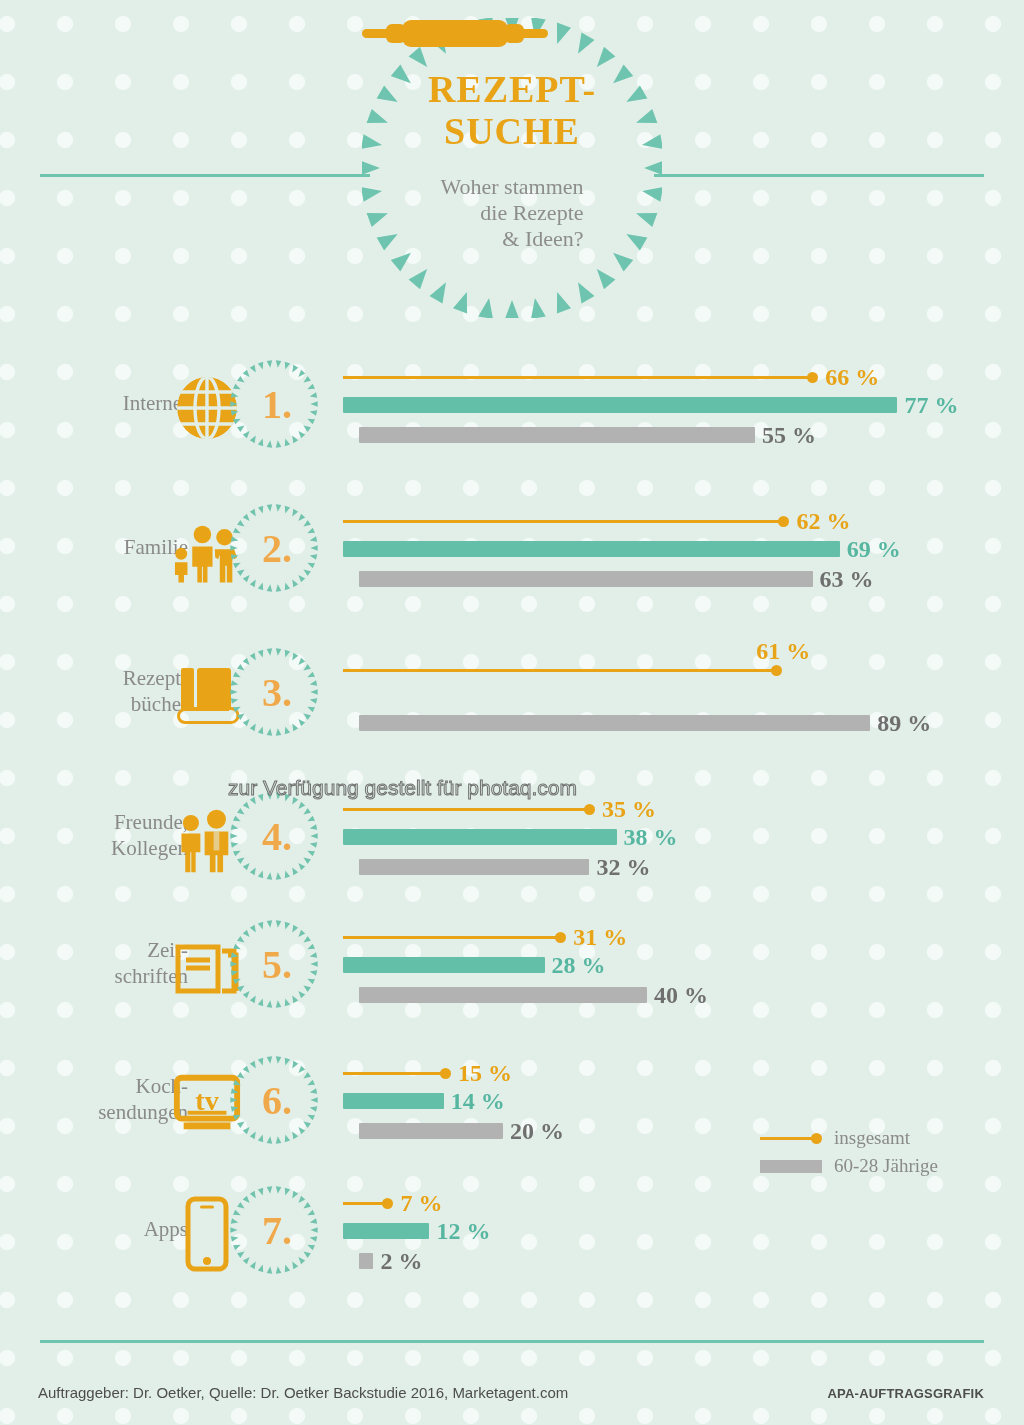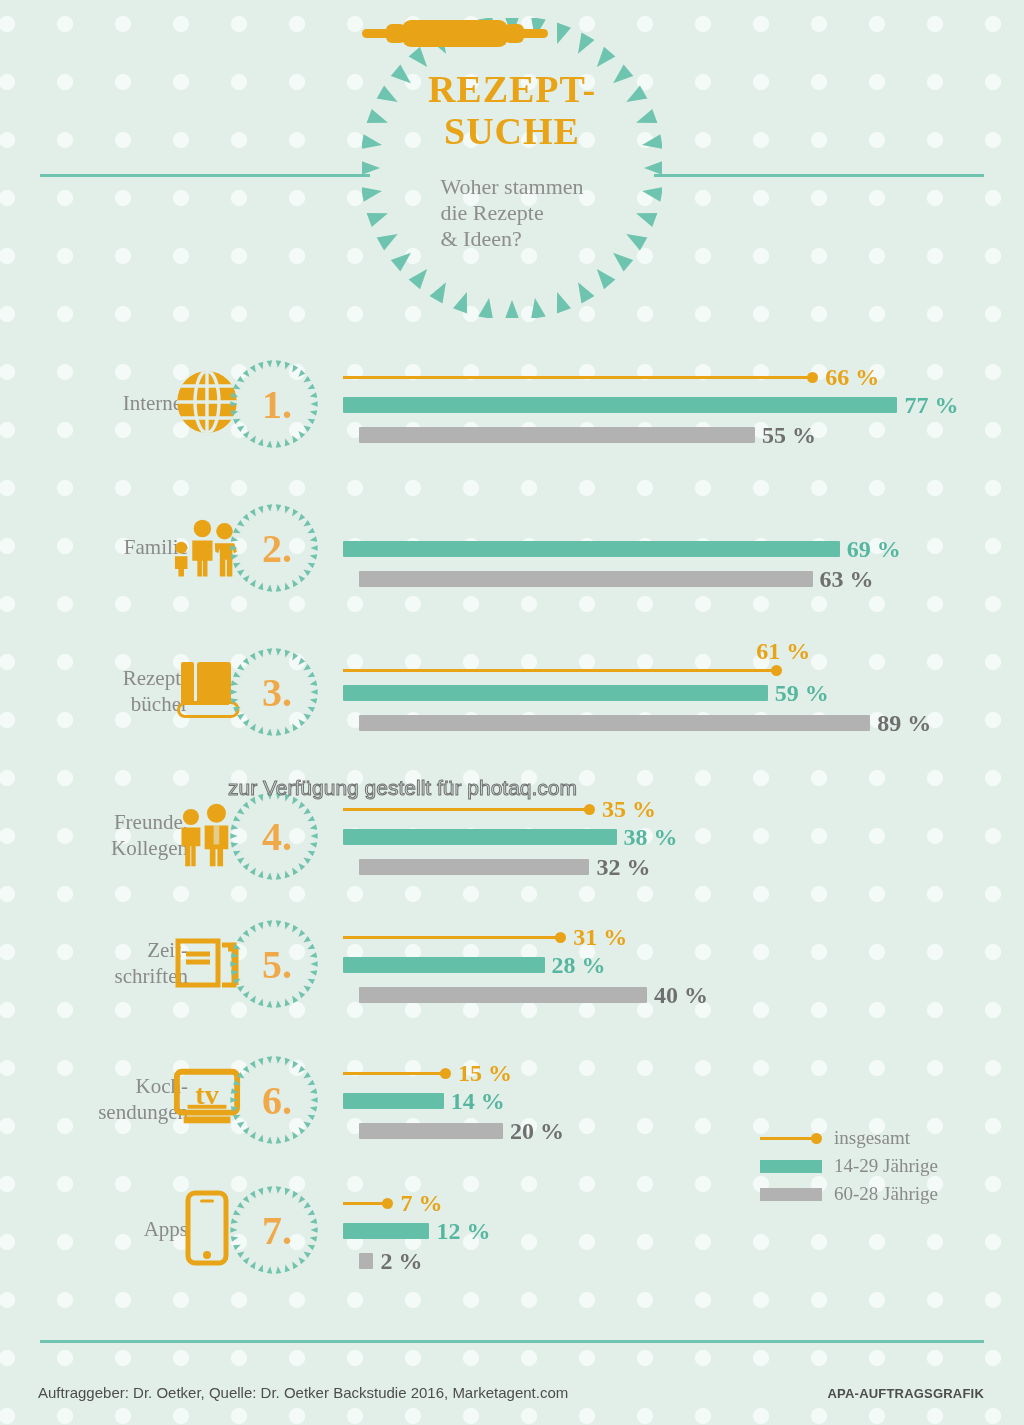--- a/index.html
+++ b/index.html
@@ -25,28 +25,28 @@
   .hline.right{right:40px;width:330px;}
 
   .badge{position:absolute;left:50%;transform:translateX(-50%);top:18px;width:300px;height:300px;}
   .badge svg{position:absolute;left:0;top:0;}
   .badge-inner{position:absolute;left:0;top:0;width:300px;height:300px;
     display:flex;flex-direction:column;align-items:center;justify-content:flex-start;padding-top:52px;box-sizing:border-box;}
   .bt1,.bt2{color:#e8a317;font-weight:bold;letter-spacing:1px;line-height:1.0;}
   .bt1{font-size:38px;}
   .bt2{font-size:38px;margin-top:4px;}
   .pin{margin:14px 0 10px 0;}
-  .bsub{color:#8d8d8d;font-size:22px;line-height:1.18;text-align:left;}
+  .bsub{color:#8d8d8d;font-size:22px;line-height:1.18;text-align:right;}
 
   
   .row{position:absolute;left:0;width:1024px;height:128px;}
   .cat{position:absolute;left:40px;top:0;width:148px;height:128px;
        display:flex;align-items:center;justify-content:flex-end;
        color:#8a8a8a;font-size:21px;line-height:1.22;text-align:right;}
-  .iconwrap{position:absolute;left:172px;top:12px;width:70px;height:100px;display:flex;align-items:center;justify-content:center;}
+  .iconwrap{position:absolute;left:172px;top:18px;width:70px;height:100px;display:flex;align-items:center;justify-content:center;}
   .iconwrap svg{display:block;}
   .rankwrap{position:absolute;left:228px;top:16px;width:92px;height:96px;}
   .rankwrap .dots{position:absolute;left:0;top:0;}
   .rank{position:absolute;left:0;top:0;width:92px;height:96px;display:flex;align-items:center;justify-content:center;
         color:#f0a94a;font-weight:bold;font-size:40px;padding-left:6px;box-sizing:border-box;}
 
   
   .bars{position:absolute;left:343px;top:0;width:681px;height:128px;}
   .brow{position:absolute;left:0;height:26px;display:flex;align-items:center;}
   .brow.r1{top:24px;}
@@ -287,20 +287,27 @@
               <polygon points="-3.6,0 3.6,-2.8 3.6,2.8" transform="translate(46,48) rotate(300) translate(40,0)"></polygon>
               <polygon points="-3.6,0 3.6,-2.8 3.6,2.8" transform="translate(46,48) rotate(312) translate(40,0)"></polygon>
               <polygon points="-3.6,0 3.6,-2.8 3.6,2.8" transform="translate(46,48) rotate(324) translate(40,0)"></polygon>
               <polygon points="-3.6,0 3.6,-2.8 3.6,2.8" transform="translate(46,48) rotate(336) translate(40,0)"></polygon>
               <polygon points="-3.6,0 3.6,-2.8 3.6,2.8" transform="translate(46,48) rotate(348) translate(40,0)"></polygon>
             </g>
           </svg>
           <div class="rank">2.</div>
         </div>
         <div class="bars">
+          <div class="brow r1">
+            <div class="lineTrack">
+              <i style="width:436.40000000000003px"></i>
+              <b></b>
+            </div>
+            <span class="val or">62 %</span>
+          </div>
           <div class="brow r2">
             <div class="bar teal" style="width: 496.8px;"></div>
             <span class="val te">69 %</span>
           </div>
           <div class="brow r3">
             <div class="bar gray" style="width: 453.6px;"></div>
             <span class="val gr">63 %</span>
           </div>
         </div>
       </div>
@@ -358,24 +365,20 @@
           <div class="rank">3.</div>
         </div>
         <div class="bars">
           <div class="brow r1 above" style="top: 10px;">
             <span class="val or" style="margin-left: 413.2px;">61 %</span>
             <div class="lineTrack">
               <i style="width:429.2px"></i>
               <b></b>
             </div>
           </div>
-          <div class="brow r2">
-            <div class="bar teal" style="width: 424.8px;"></div>
-            <span class="val te">59 %</span>
-          </div>
           <div class="brow r3">
             <div class="bar gray" style="width: 511.2px;"></div>
             <span class="val gr">89 %</span>
           </div>
         </div>
       </div>
       <div class="row" style="top: 772px;">
         <div class="cat">
           <div>
             <div>Freunde,</div>
@@ -668,24 +671,20 @@
 
   <div class="legend">
     <div class="lg">
       <span class="lgsw line">
           <i></i>
           <b></b>
         </span>
       <span class="lgtx">insgesamt</span>
     </div>
     <div class="lg">
-      <span class="lgsw teal"></span>
-      <span class="lgtx">14-29 Jährige</span>
-    </div>
-    <div class="lg">
       <span class="lgsw gray"></span>
       <span class="lgtx">60-28 Jährige</span>
     </div>
   </div>
 
   <div class="wm">zur Verfügung gestellt für photaq.com</div>
 
   <div class="fline"></div>
   <div class="f2">Auftraggeber: Dr. Oetker, Quelle: Dr. Oetker Backstudie 2016, Marketagent.com</div>
   <div class="f3">APA-AUFTRAGSGRAFIK</div>

